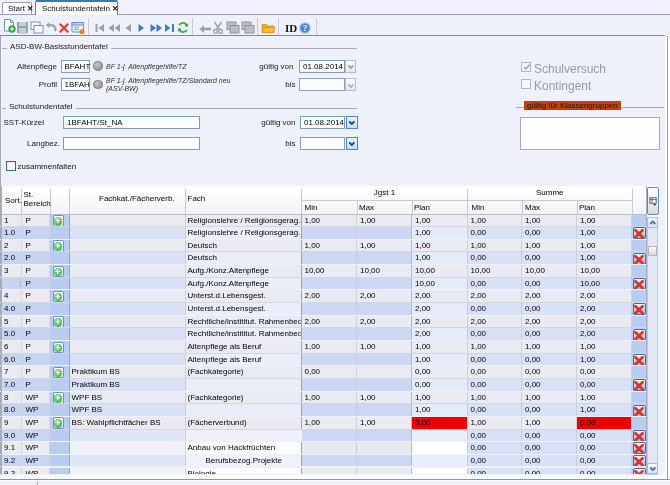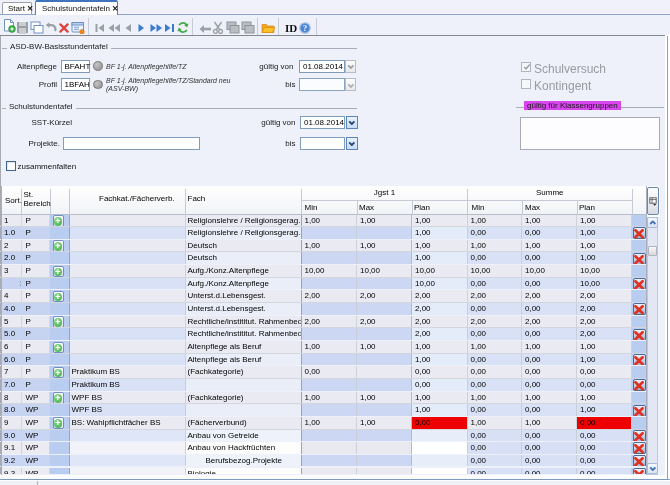--- a/index.html
+++ b/index.html
@@ -177,40 +177,41 @@
       <svg width="8" height="8" viewBox="0 0 8 8" style="position:absolute;left:0.5px;top:0.5px;">
         <path d="M1.2 4 L3 5.8 L6.8 1.6" fill="none" stroke="#9aa0a8" stroke-width="1.5"></path>
       </svg>
     </div>
  <div class="glbl" style="left:534px;top:61.5px;">Schulversuch</div>
  <div class="cb cbg" style="left:521px;top:78.5px;"></div>
  <div class="glbl" style="left:534px;top:78.5px;">Kontingent</div>
 
  <div class="fsline" style="left:2px;top:108px;width:355px;"></div>
  <div class="fsleg" style="left:6px;top:102px;background:#eef0fa;padding:0 3px;">Schulstundentafel</div>
- <div class="lbl" style="left:0px;top:118px;width:72px;">SST-Kürzel</div>
+ <div class="lbl" style="left:0px;top:118px;width:44px;">SST-Kürzel</div>
+ <div class="inp" style="left:63px;top:115.5px;width:137px;">1BFAHT/St_NA</div>
  <div class="lbl" style="left:200px;top:118px;width:95.5px;">gültig von</div>
  <div class="inp" style="left:300px;top:115.5px;width:45px;">01.08.2014</div>
  <div class="dd ddb" style="left:346px;top:115.5px;width:12px;">
       <svg width="10" height="9" viewBox="0 0 10 9" style="">
         <path d="M2.2 3.4 L4.8 6 L7.4 3.4" fill="none" stroke="#2a4a78" stroke-width="1.9" stroke-linejoin="round"></path>
       </svg>
     </div>
- <div class="lbl" style="left:0px;top:139px;width:60px;">Projekte.</div>
+ <div class="lbl" style="left:0px;top:139px;width:60px;">Langbez.</div>
  <div class="inp" style="left:63px;top:136.5px;width:137px;"></div>
  <div class="lbl" style="left:240px;top:139px;width:55.5px;">bis</div>
  <div class="inp" style="left:300px;top:136.5px;width:45px;"></div>
  <div class="dd ddb" style="left:346px;top:136.5px;width:12px;">
       <svg width="10" height="9" viewBox="0 0 10 9" style="">
         <path d="M2.2 3.4 L4.8 6 L7.4 3.4" fill="none" stroke="#2a4a78" stroke-width="1.9" stroke-linejoin="round"></path>
       </svg>
     </div>
 
  <div class="fsline" style="left:516px;top:107px;width:148px;"></div>
- <div class="fsleg" style="left:524px;top:101px;background:#d946ef;padding:0 3px;">gültig für Klassengruppen</div>
+ <div class="fsleg" style="left:524px;top:101px;background:#c2410c;padding:0 3px;">gültig für Klassengruppen</div>
  <div style="position:absolute;left:520px;top:117px;width:140px;height:33px;background:#fdfdff;border:1px solid #a8aab6;"></div>
 
  <div class="cb" style="left:5.5px;top:161px;border:1px solid #3f6493;box-shadow:inset 1px 1px 1.5px #dde3ec;"></div>
  <div style="position:absolute;left:17.5px;top:161.5px;font-size:8px;color:#111;">zusammenfalten</div>
 
  <div style="position:absolute;left:1px;top:186.0px;width:645px;height:28.5px;background:linear-gradient(#ffffff,#f2f3f7);border-bottom:1px solid #b6bcca;"></div>
     <div style="position:absolute;left:646px;top:186.0px;width:14px;height:30.5px;background:#fdfdff;"></div>
     <div style="position:absolute;left:21.0px;top:189.0px;width:1px;height:25.5px;background:#c6cad4;"></div>
     <div style="position:absolute;left:49.5px;top:189.0px;width:1px;height:25.5px;background:#c6cad4;"></div>
     <div style="position:absolute;left:69.0px;top:189.0px;width:1px;height:25.5px;background:#c6cad4;"></div>
@@ -488,21 +489,20 @@
       <div class="c" style="left:467.5px;width:54.5px;background:#eaebf2;border-right:1px solid #cdd1da;padding-left:3px;">1,00</div>
       <div class="c" style="left:522px;width:55px;background:#eaebf2;border-right:1px solid #cdd1da;padding-left:3px;">1,00</div>
       <div class="c" style="left:577px;width:55px;background:#ee0000;border-right:1px solid #cdd1da;padding-left:3px;">0,00</div>
       <div class="c" style="left:632px;width:14px;background:#b9cdf0;text-align:center;"></div>
     </div>
 <div class="row" style="top:429.55px;height:12.65px;border-bottom:1px solid #eef1f9;">
       <div class="c" style="left:1px;width:20.5px;background:#c8d6f3;border-right:1px solid #ccd3e2;padding-left:3px;">9.0</div>
       <div class="c" style="left:21.5px;width:28.5px;background:#c8d6f3;border-right:1px solid #ccd3e2;padding-left:4px;">WP</div>
       <div class="c" style="left:50px;width:19.5px;background:#b9cdf0;border-right:1px solid #9aa4b4;padding-left:2.5px;"></div>
       <div class="c" style="left:69.5px;width:116.0px;background:#dfe6f7;border-right:1px solid #c9ced9;padding-left:2px;"></div>
-      <div class="c" style="left:185.5px;width:116.0px;background:#eef2fb;border-right:1px solid #9aa4b4;padding-left:2px;">Anbau von Getreide</div>
       <div class="c" style="left:301.5px;width:55.5px;background:#ccd8f3;border-right:1px solid #c9ced9;padding-left:3px;"></div>
       <div class="c" style="left:357px;width:55px;background:#ccd8f3;border-right:1px solid #b4bac6;padding-left:3px;"></div>
       <div class="c" style="left:412px;width:55.5px;background:#e7edf9;border-right:1px solid #c9ced9;padding-left:3px;"></div>
       <div class="c" style="left:467.5px;width:54.5px;background:#d8e0f6;border-right:1px solid #c9ced9;padding-left:3px;">0,00</div>
       <div class="c" style="left:522px;width:55px;background:#d8e0f6;border-right:1px solid #c9ced9;padding-left:3px;">0,00</div>
       <div class="c" style="left:577px;width:55px;background:#d8e0f6;border-right:1px solid #c9ced9;padding-left:3px;">0,00</div>
       <div class="c" style="left:632px;width:14px;background:#b9cdf0;text-align:center;"><span class="xbtn"><svg width="10" height="9.5" viewBox="0 0 10 9.5">
             <path d="M1.4 1.2 L8.6 8.3 M8.6 1.2 L1.4 8.3" stroke="#e03020" stroke-width="2.6" stroke-linecap="round"></path>
           </svg></span></div>
     </div>

